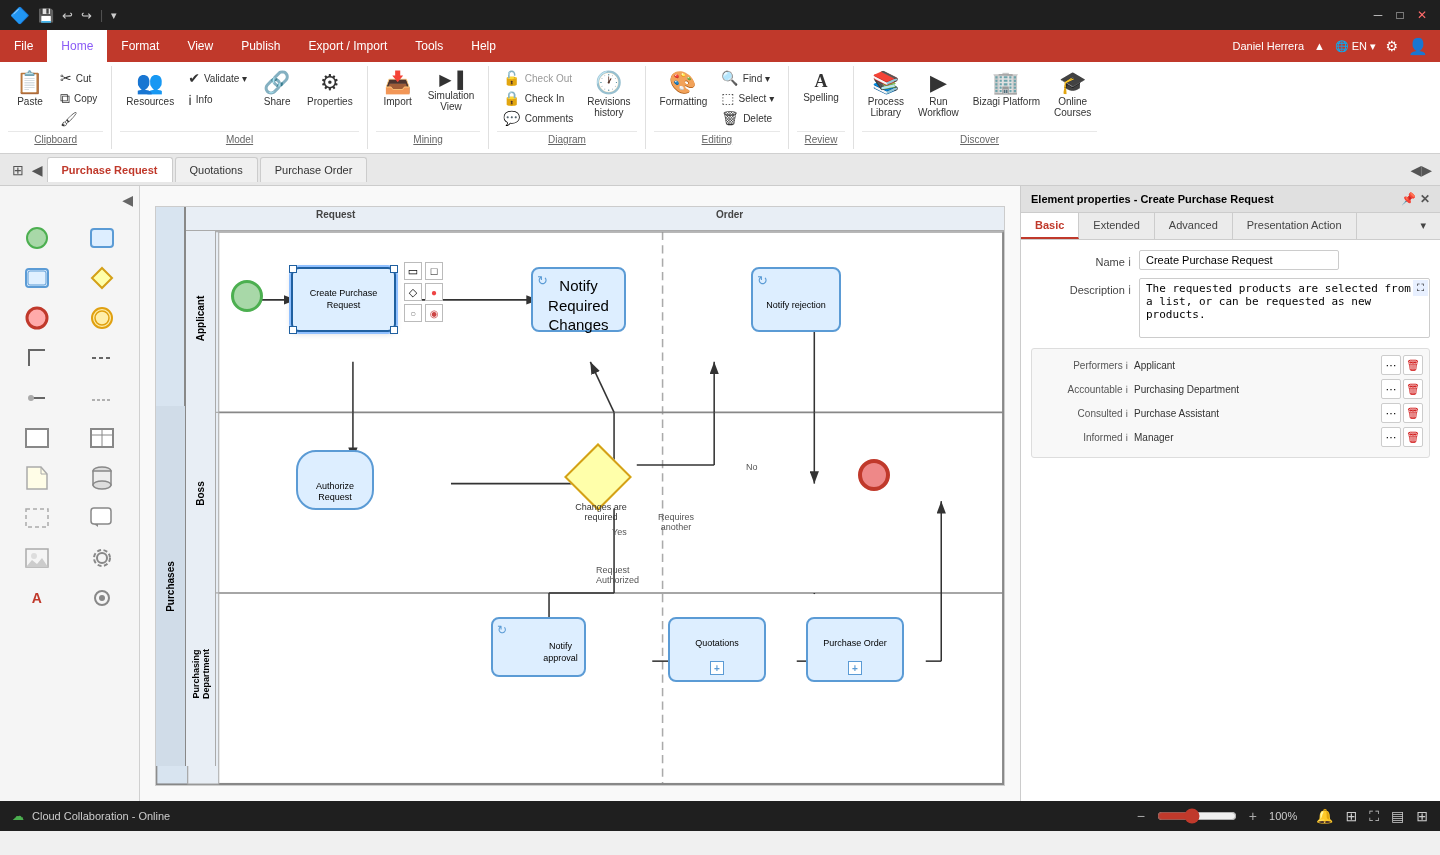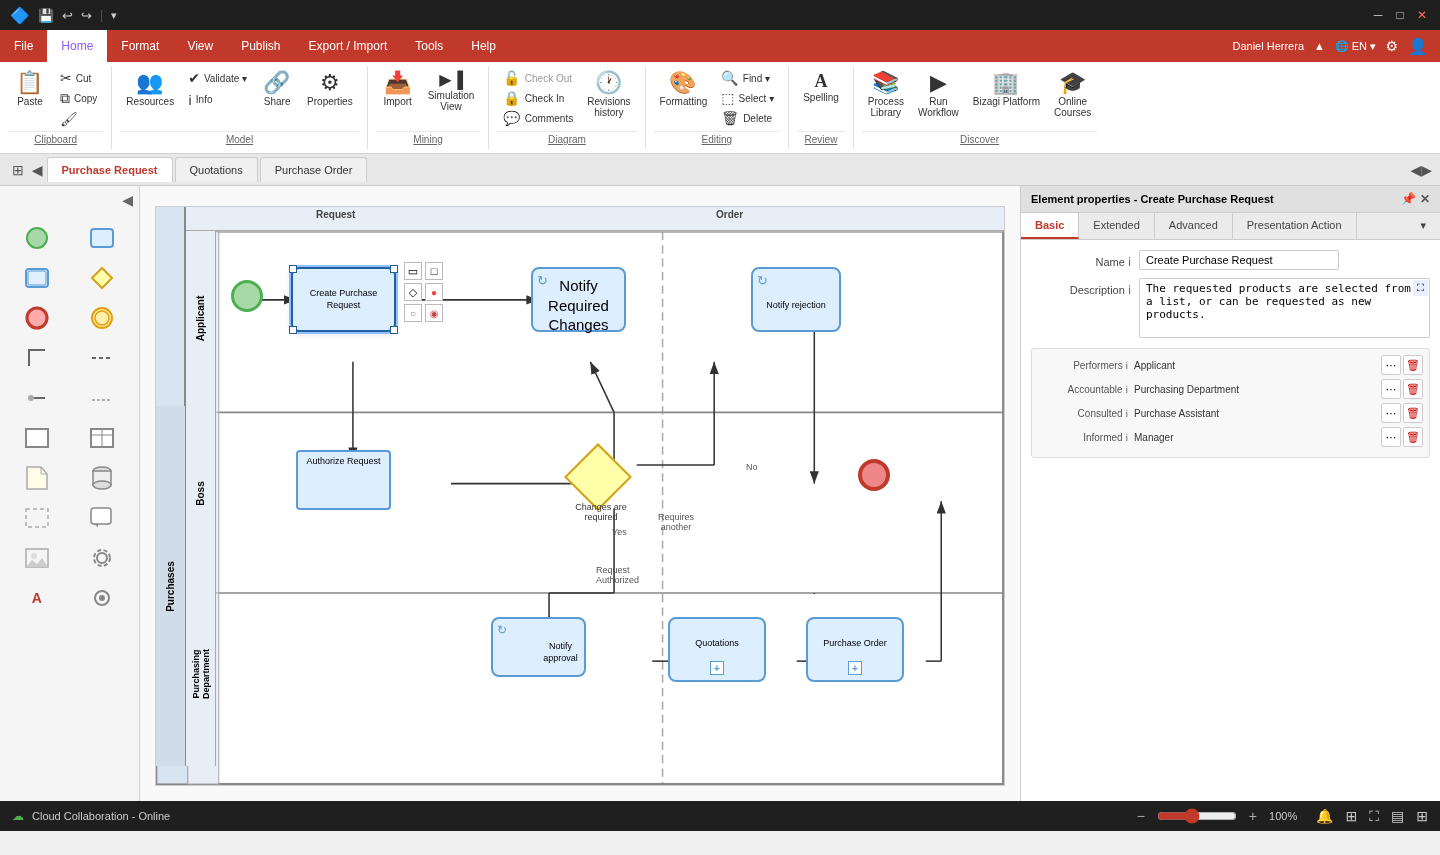--- a/index.html
+++ b/index.html
@@ -777,21 +777,21 @@
       <div style="position:absolute; left:375px; top:60px; width:95px; height:65px; background:#ddeeff; border:2px solid #5b9bd5; border-radius:8px; display:flex; align-items:center; justify-content:center; text-align:center; font-size:9px; cursor:pointer; padding:4px; z-index:5;">
         <span style="font-size:13px; position:absolute; top:4px; left:4px; color:#5b9bd5;">↻</span>
         <span style="font-size:15px; line-height:1.3; padding-top:12px;">Notify Required Changes</span>
       </div>
 
       <div style="position:absolute; left:595px; top:60px; width:90px; height:65px; background:#ddeeff; border:2px solid #5b9bd5; border-radius:8px; display:flex; align-items:center; justify-content:center; text-align:center; font-size:9px; cursor:pointer; padding:4px; z-index:5;">
         <span style="font-size:13px; position:absolute; top:4px; left:4px; color:#5b9bd5;">↻</span>
         <span style="font-size:9px; line-height:1.3; padding-top:12px;">Notify rejection</span>
       </div>
 
-      <div style="position:absolute; left:140px; top:243px; width:95px; height:60px; background:#ddeeff; border:2px solid #5b9bd5; border-radius:4px; display:flex; align-items:flex-start; justify-content:center; text-align:center; font-size:9px; cursor:pointer; padding:4px; z-index:5;">
+      <div style="position:absolute; left:140px; top:243px; width:78px; height:60px; background:#ddeeff; border:2px solid #5b9bd5; border-radius:20px; display:flex; align-items:flex-end; justify-content:center; text-align:center; font-size:9px; cursor:pointer; padding:4px; z-index:5;">
         <span style="font-size:9px; line-height:1.3;">Authorize Request</span>
       </div>
 
       <div style="position:absolute; left:418px; top:246px; width:48px; height:48px; transform:rotate(45deg); background:#ffffaa; border:2px solid #d4a017; cursor:pointer; z-index:5;"></div>
 
       <div style="position:absolute; left:385px; top:295px; font-size:9px; color:#333; text-align:center; width:120px; z-index:5;">Changes are<br>required</div>
 
       <div style="position:absolute; left:480px; top:305px; font-size:9px; color:#555; z-index:5; text-align:center; width:80px;">Requires<br>another</div>
 
       <div style="position:absolute; left:456px; top:320px; font-size:9px; color:#555; z-index:5;">Yes</div>

